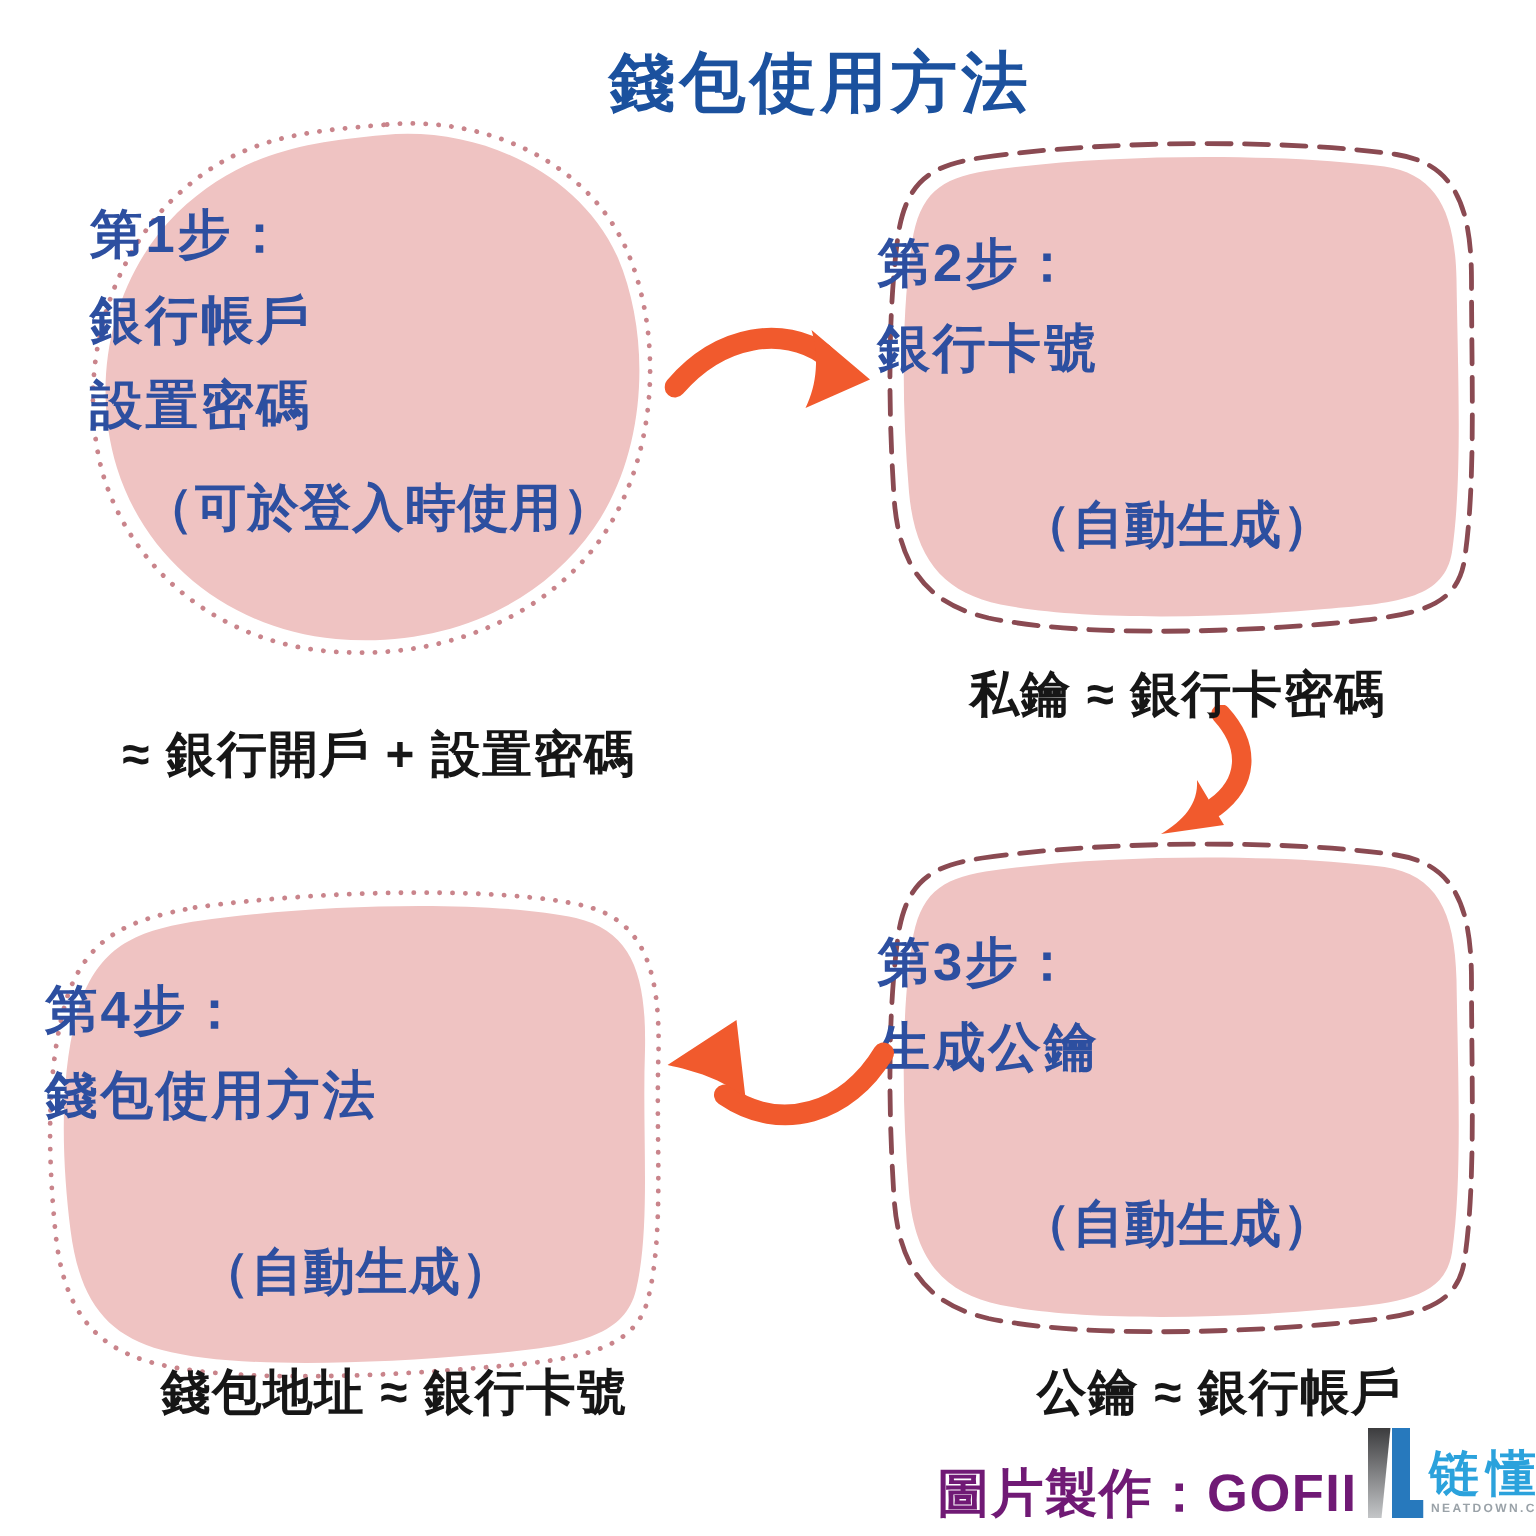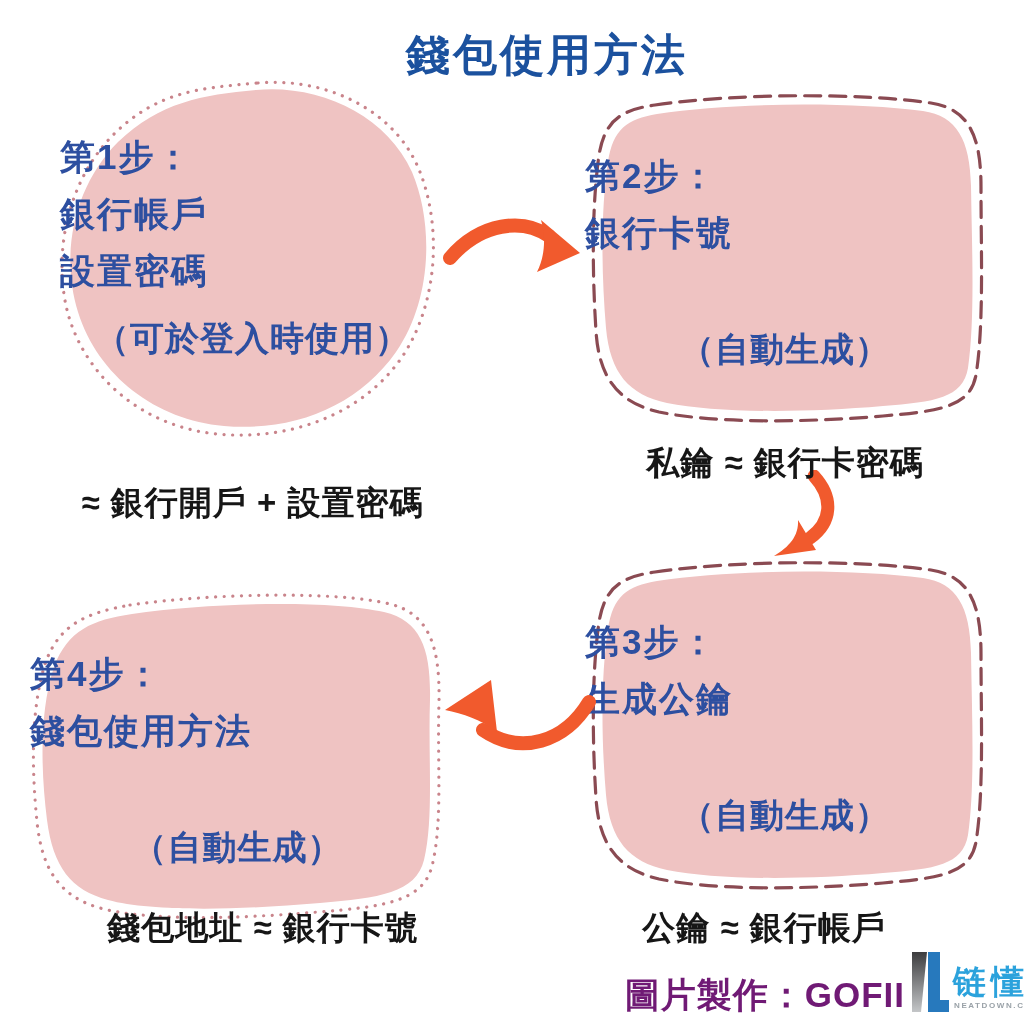--- a/index.html
+++ b/index.html
@@ -20,21 +20,21 @@
     color:#2d4fa0;font-weight:bold;font-size:34px;letter-spacing:1px;}
   #step1 .stack{top:50px;} #step1 .step-note{top:238px;}
   #step2 .stack,#step3 .stack,#step4 .stack{top:55px;}
   #step2 .step-note,#step3 .step-note,#step4 .step-note{top:235px;}
   .caption{
     position:absolute;text-align:center;color:#161616;
     font-size:33px;font-weight:bold;letter-spacing:1px;white-space:nowrap;
   }
   #caption1{left:60px;width:385px;top:437px;margin-top:44px;}
   #caption2{left:585px;width:400px;top:441px;}
-  #caption3{left:564px;width:400px;top:906px;}
+  #caption3{left:613px;width:400px;top:906px;}
   #caption4{left:60px;width:406px;top:906px;}
   .arrow{position:absolute;}
   #arrow1{left:443px;top:210px;width:140px;height:66px;}
   #arrow2{left:764px;top:470px;width:80px;height:92px;}
   #arrow3{left:437px;top:668px;width:160px;height:112px;}
   .credit{
     position:absolute;right:119px;top:972px;font-size:35px;font-weight:bold;
     color:#701a75;letter-spacing:1px;white-space:nowrap;
   }
   .logo{position:absolute;left:905px;top:948px;width:119px;height:76px;}

